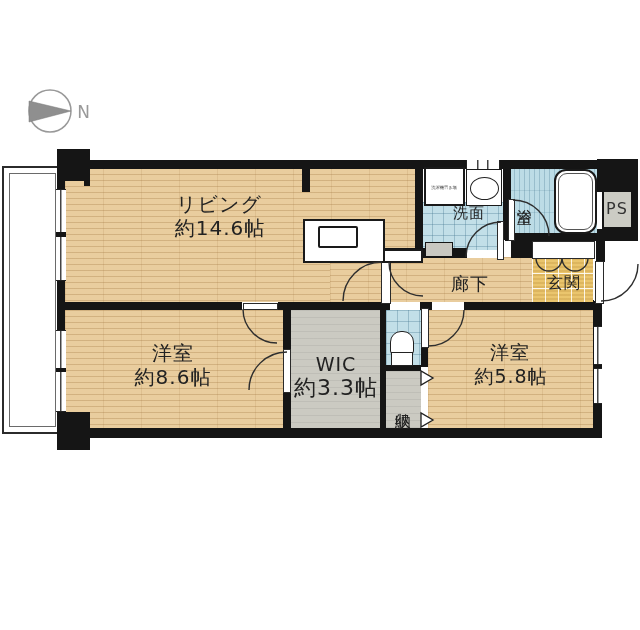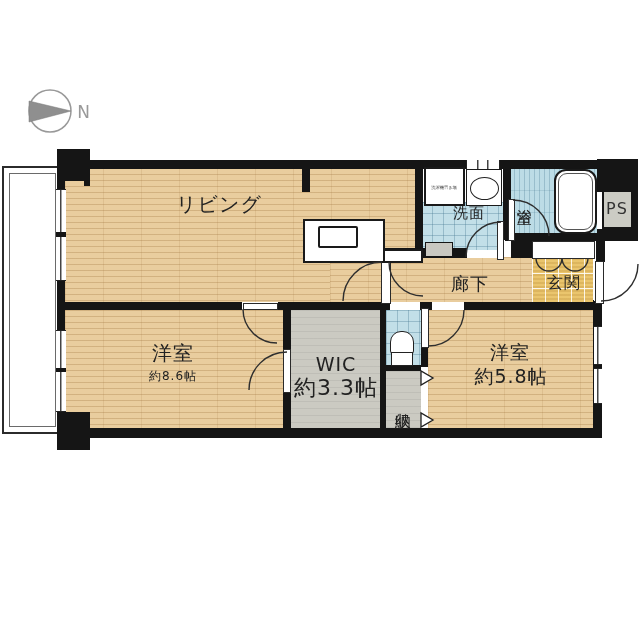--- a/index.html
+++ b/index.html
@@ -147,23 +147,24 @@
     </g>
     <g>
       <circle cx="50" cy="111" r="21" fill="none" stroke="#999" stroke-width="1.5"></circle>
       <polygon points="29,101 29,122 71,111" fill="#8f8f8f" stroke="#7a7a7a" stroke-width="0.5"></polygon>
     </g>
   </svg>
 
   <div class="lbl" style="left:84px;top:112px;font-size:17px;color:#999;">N</div>
 
   <div class="lbl" style="left:219px;top:204px;font-size:20px;">リビング</div>
+  <div class="lbl" style="left:220px;top:228px;font-size:20px;">約14.6帖</div>
 
   <div class="lbl" style="left:173px;top:353px;font-size:20px;">洋室</div>
-  <div class="lbl" style="left:173px;top:377px;font-size:12px;">約8.6帖</div>
+  <div class="lbl" style="left:173px;top:377px;font-size:20px;">約8.6帖</div>
 
   <div class="lbl" style="left:336px;top:364px;font-size:19px;">WIC</div>
   <div class="lbl" style="left:336px;top:388px;font-size:22px;">約3.3帖</div>
 
   <div class="lbl vert" style="left:403px;top:401px;font-size:16px;">収納</div>
 
   <div class="lbl" style="left:510px;top:352px;font-size:19px;">洋室</div>
   <div class="lbl" style="left:511px;top:376px;font-size:19px;">約5.8帖</div>
 
   <div class="lbl" style="left:470px;top:284px;font-size:18px;">廊下</div>

